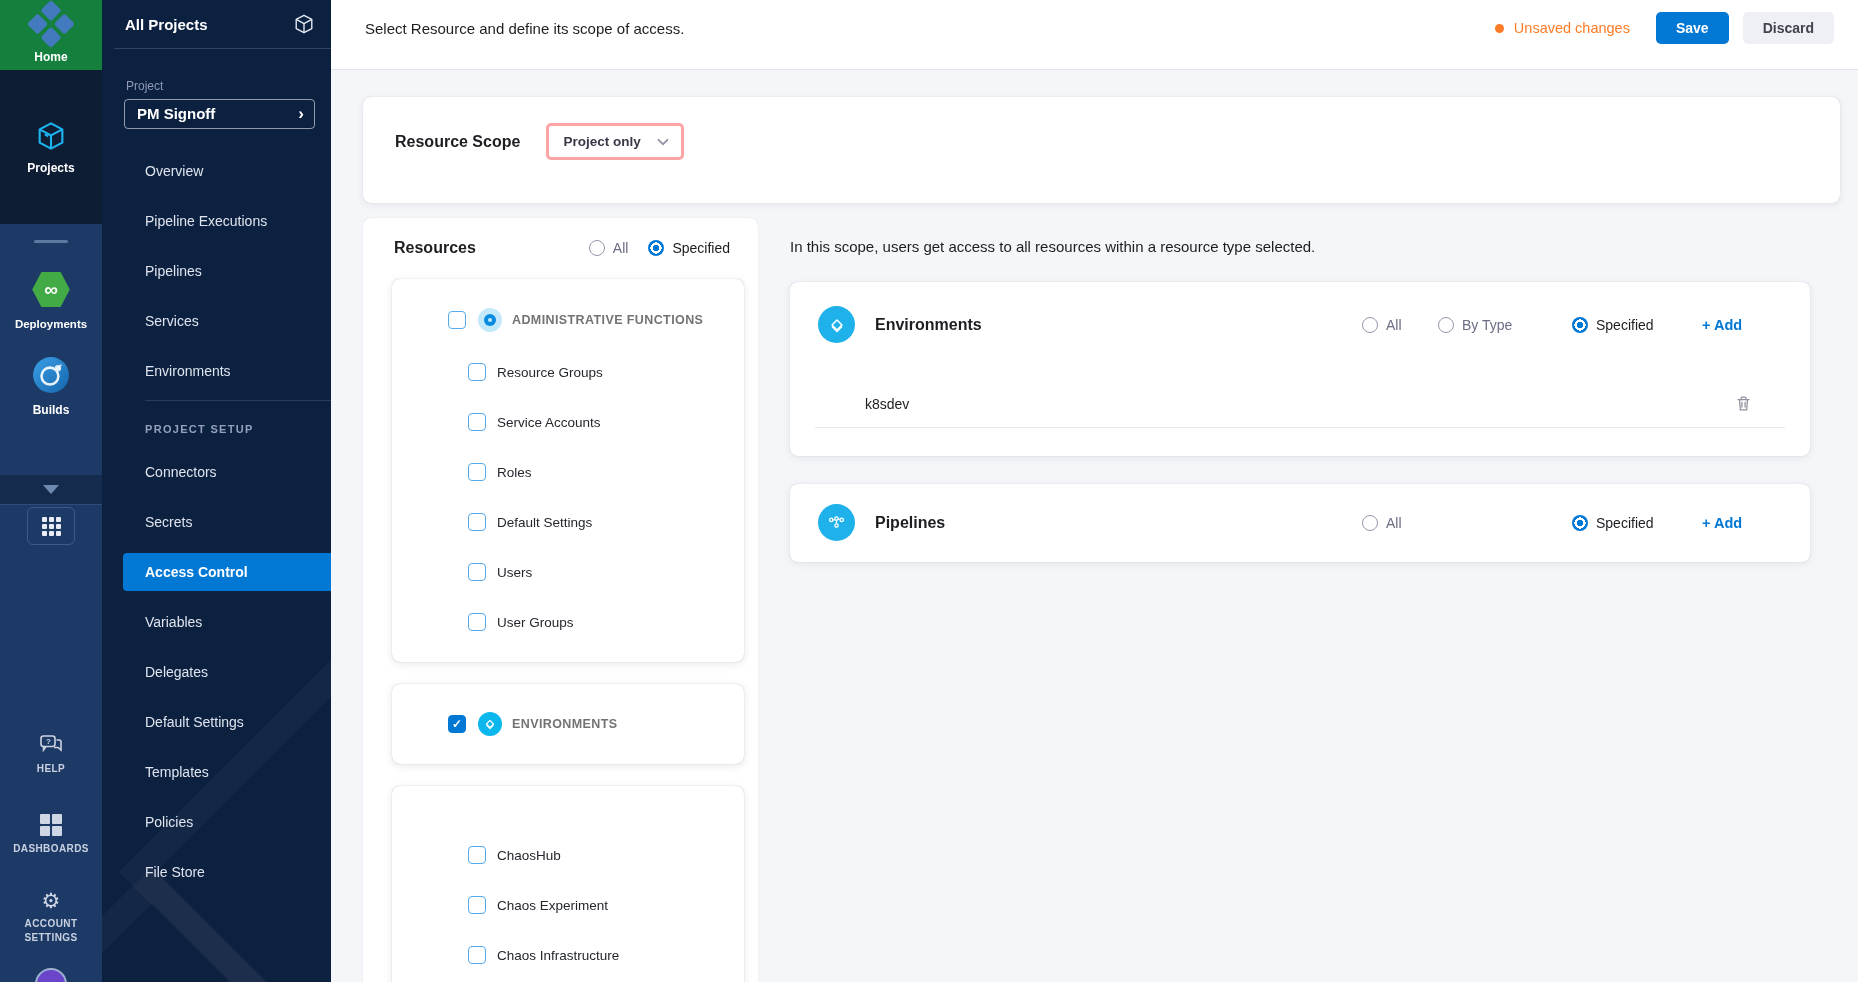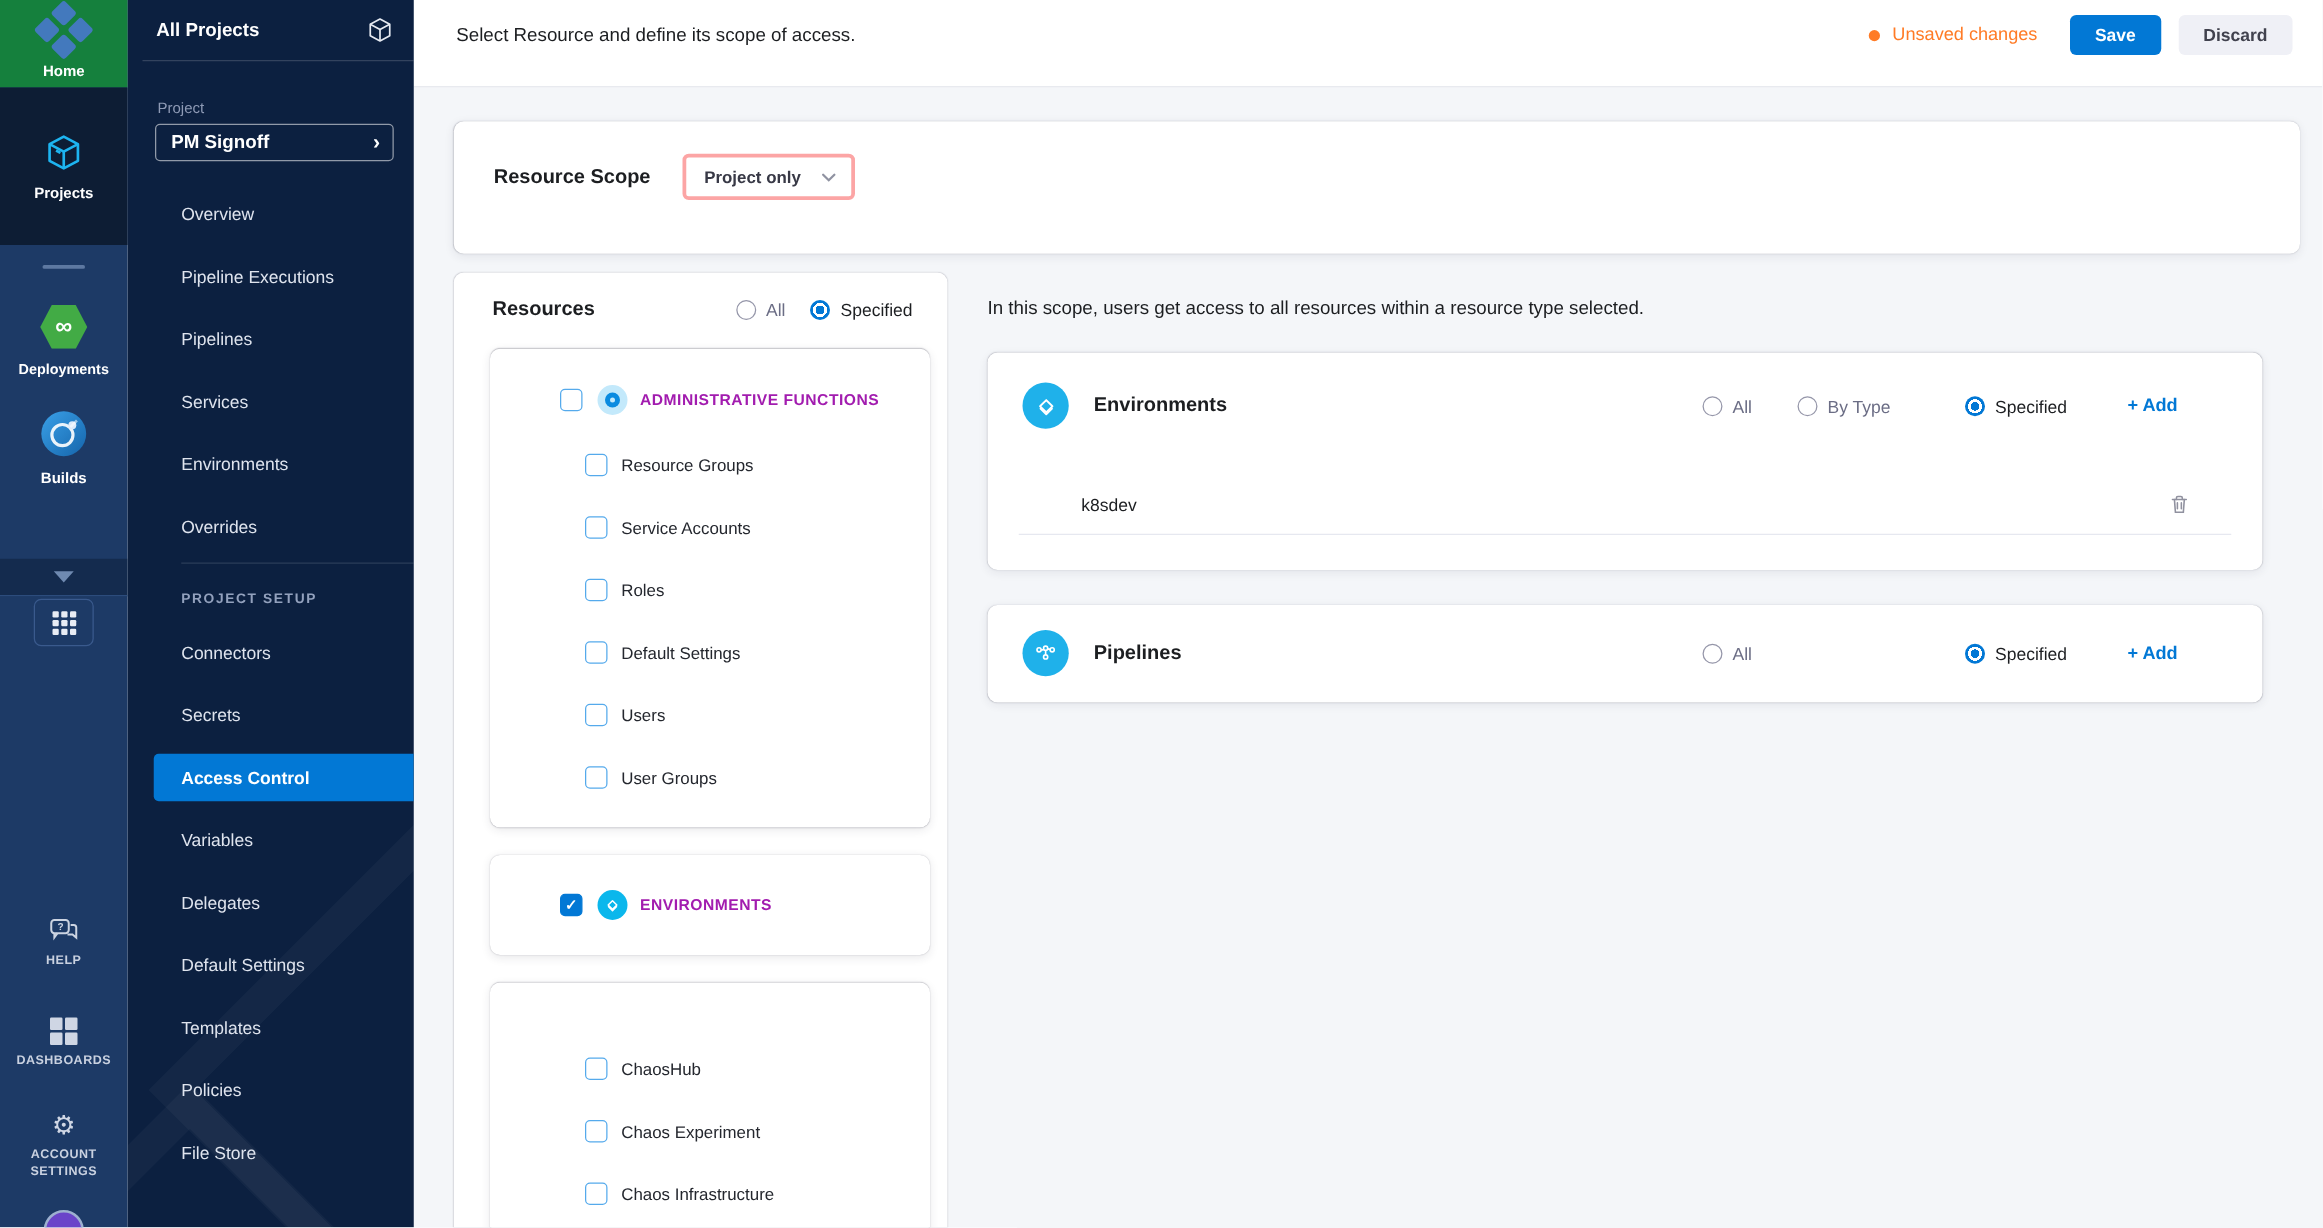--- a/index.html
+++ b/index.html
@@ -4,21 +4,21 @@
 <style>
   * { margin:0; padding:0; box-sizing:border-box; }
   html,body { width:1858px; height:982px; font-family:"Liberation Sans", sans-serif; }
   .screen { position:relative; width:1858px; height:982px; overflow:hidden; background:#f4f6f9; }
 
   
   .rail { position:absolute; left:0; top:0; bottom:0; width:102px; background:#1d3a66; z-index:30; }
   .rail-item { width:100%; display:flex; flex-direction:column; align-items:center; justify-content:center; gap:9px; cursor:pointer; }
   .rail-item .lbl { color:#fff; font-size:12px; font-weight:bold; }
   .tile-home { height:70px; background:#15803d; }
-  .tile-projects { height:126px; background:#0d1d34; }
+  .tile-projects { height:154px; background:#0d1d34; }
   .tile-plain { height:86px; background:transparent; }
   .rail-divider { width:34px; height:3px; background:#5d78a1; border-radius:2px; margin:16px auto 14px; }
   .home-ic { width:34px; height:34px; transform:rotate(45deg); display:grid; grid-template-columns:1fr 1fr; grid-template-rows:1fr 1fr; gap:4px; }
   .home-ic span { background:#4379bd; border-radius:2.5px; }
   .hex { width:40px; height:38px; background:#42ab45; clip-path:polygon(26% 4%, 74% 4%, 97% 50%, 74% 96%, 26% 96%, 3% 50%); display:flex; align-items:center; justify-content:center; color:#fff; font-size:19px; font-weight:bold; }
   .chev-band { height:30px; margin-top:46px; background:rgba(5,16,34,.35); border-bottom:1px solid #2c4c7c; display:flex; align-items:center; justify-content:center; }
   .chev-band .tri { width:0; height:0; border-left:8px solid transparent; border-right:8px solid transparent; border-top:9px solid #6f8ab1; }
   .grid-box { width:48px; height:38px; margin:2px auto 0; border:1px solid #3a5a8d; border-radius:6px; display:flex; align-items:center; justify-content:center; cursor:pointer; }
   .grid9 { display:grid; grid-template-columns:repeat(3,5px); grid-template-rows:repeat(3,5px); gap:2px; }
   .grid9 span { background:#e8ecf4; border-radius:1px; }
@@ -79,21 +79,21 @@
   .lp-radios { margin-left:auto; display:flex; align-items:center; gap:20px; }
   .radio-opt { display:flex; align-items:center; gap:8px; cursor:pointer; }
   .radio { width:16px; height:16px; border-radius:50%; border:1px solid #9596a9; background:#fff; flex:none; }
   .radio.on { border:none; background:radial-gradient(circle,#0278d5 0 3.5px,#fff 3.5px 5.6px,#0278d5 5.6px 8px); }
   .r-lbl { font-size:14px; color:#6b6d85; }
   .r-lbl.sel { color:#1c1e21; }
 
   .grp-card { margin:22px 14px 12px 29px; border-radius:8px; box-shadow:0 0 1px rgba(40,41,61,.35), 0 2px 8px rgba(40,41,61,.1); background:#fff; padding:29px 0 15px; }
   .grp-card.slim { padding:28px 0; }
   .grp-title { display:flex; align-items:center; padding-left:28px; height:24px; }
-  .grp-title .name { margin-left:10px; font-size:12.5px; font-weight:bold; color:#a21caf; letter-spacing:.4px; }
+  .grp-title .name { margin-left:10px; font-size:12.5px; font-weight:bold; color:#737373; letter-spacing:.4px; }
   .grp-children { margin-top:15px; }
   .grp-child { height:50px; display:flex; align-items:center; padding-left:76px; }
   .grp-child .name { margin-left:11px; font-size:13.5px; color:#24272e; }
   .cb { width:18px; height:18px; border:1.5px solid #55aaec; border-radius:4px; background:#fff; flex:none; cursor:pointer; display:flex; align-items:center; justify-content:center; }
   .cb.on { background:#0278d5; border-color:#0278d5; }
   .cb.on::after { content:"✓"; color:#fff; font-size:12px; font-weight:bold; line-height:1; }
   .ic-circle { width:24px; height:24px; border-radius:50%; flex:none; display:flex; align-items:center; justify-content:center; margin-left:12px; }
   .ic-admin { background:#c3e9fb; }
   .ic-admin i { display:block; width:12px; height:12px; border-radius:50%; background:#0a8be0; position:relative; }
   .ic-admin i::after { content:""; position:absolute; left:4px; top:4px; width:4px; height:4px; border-radius:50%; background:#c3e9fb; }
@@ -223,21 +223,20 @@
     <div class="pn-project-box">
       <span class="name">PM Signoff</span>
       <span class="chev">›</span>
     </div>
     <div class="pn-list">
       <div class="pn-item">Overview</div>
       <div class="pn-item">Pipeline Executions</div>
       <div class="pn-item">Pipelines</div>
       <div class="pn-item">Services</div>
       <div class="pn-item">Environments</div>
-      <div class="pn-item">Overrides</div>
     </div>
     <div class="pn-hr2"></div>
     <div class="pn-section">PROJECT SETUP</div>
     <div class="pn-list2">
       <div class="pn-item">Connectors</div>
       <div class="pn-item">Secrets</div>
       <div class="pn-item active">Access Control</div>
       <div class="pn-item">Variables</div>
       <div class="pn-item">Delegates</div>
       <div class="pn-item">Default Settings</div>

